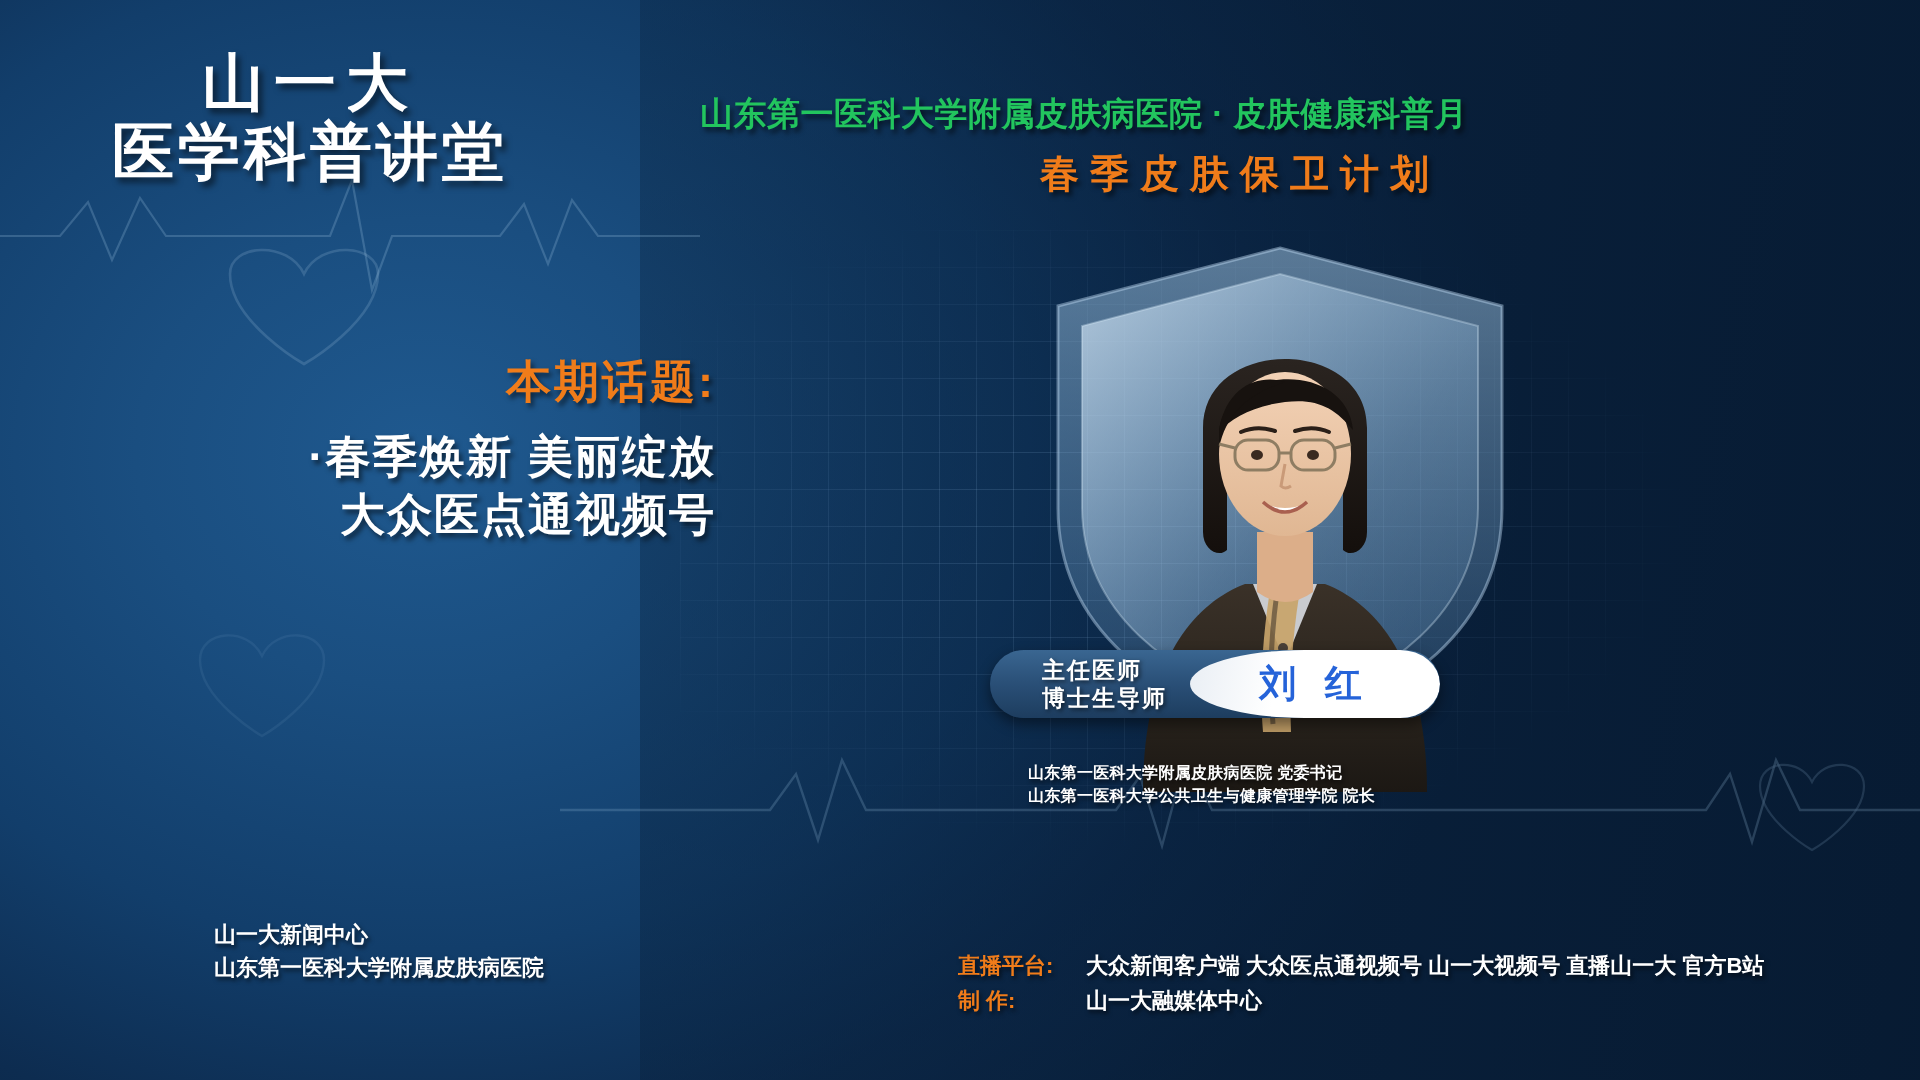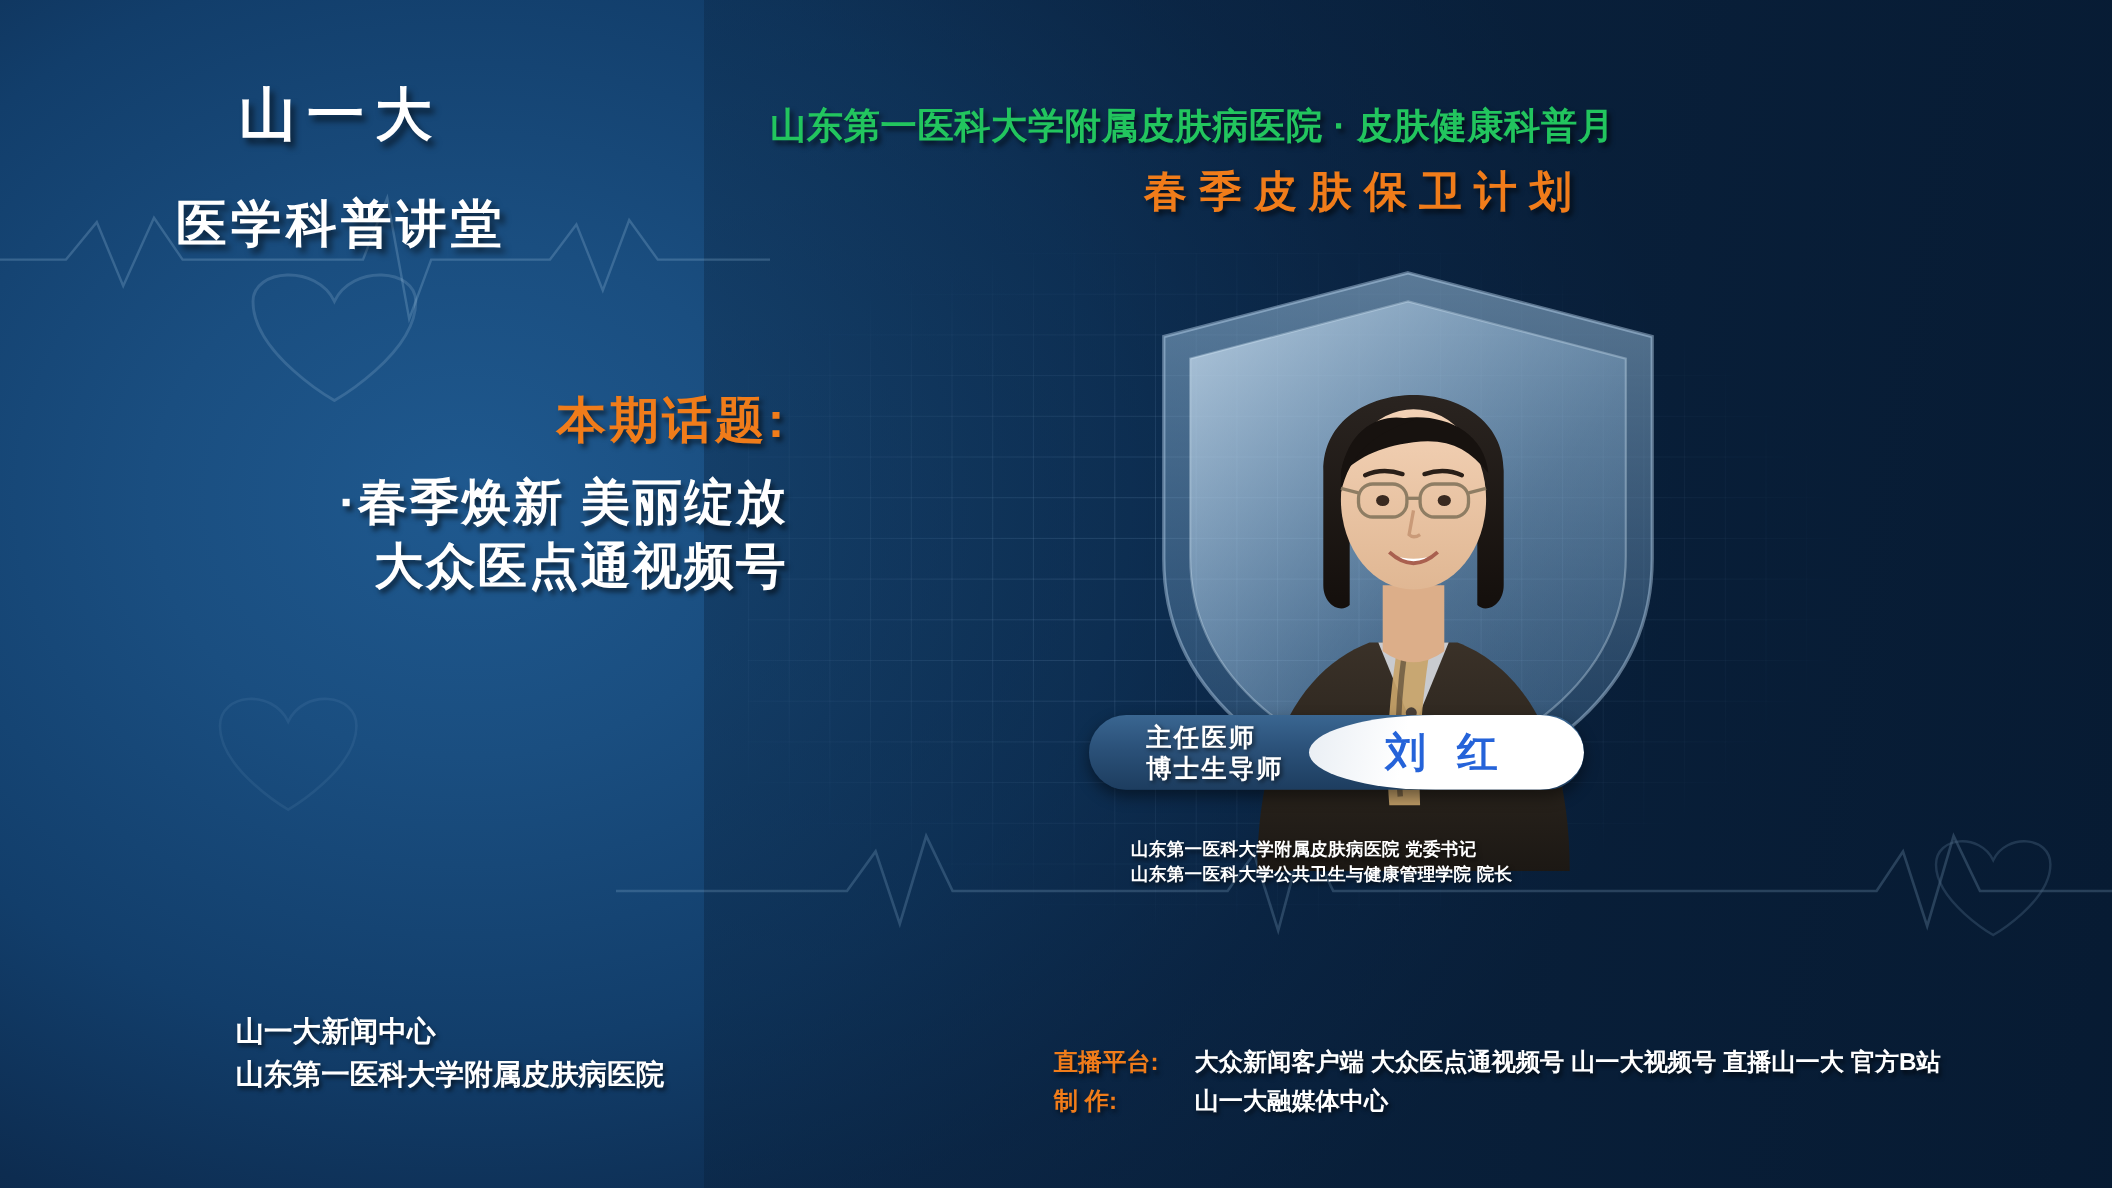--- a/index.html
+++ b/index.html
@@ -40,22 +40,22 @@
   #ecg-bottom{ left:560px; top:690px; width:1360px; height:190px; opacity:.40; }
   #ecg-mid{ left:0; top:600px; width:640px; height:170px; opacity:.18; }
 
   
   #brand{
     position:absolute; left:0; top:48px; width:620px; text-align:center;
     color:#ffffff; font-weight:bold; letter-spacing:3px;
     text-shadow:4px 5px 6px rgba(0,0,0,.55);
     line-height:1.12;
   }
-  #brand .l1{ font-size:52px; letter-spacing:10px;margin-top:28px; }
-  #brand .l2{ font-size:46px; letter-spacing:4px;margin-top:44px; }
+  #brand .l1{ font-size:62px; letter-spacing:10px; }
+  #brand .l2{ font-size:62px; letter-spacing:4px; }
 
   #topic-wrap{ position:absolute; left:96px; top:352px; width:620px;text-align:right; }
   #topic-label{
     color:#f07c1a; font-size:45px; font-weight:bold; letter-spacing:3px;
     text-shadow:3px 4px 5px rgba(0,0,0,.55);
   }
   #topic-lines{ margin-top:16px; color:#fff; font-weight:bold; font-size:45px;
     letter-spacing:2px; line-height:1.28; text-shadow:3px 4px 5px rgba(0,0,0,.55); }
   #topic-lines .l2{ padding-left:16px; }
 
@@ -108,21 +108,21 @@
 
   #credentials{
     position:absolute; left:1028px; top:762px; width:620px;
     color:#fff; font-weight:bold; font-size:16px; line-height:1.42;
     letter-spacing:.3px; text-shadow:2px 3px 4px rgba(0,0,0,.6);
     white-space:nowrap;
   }
 
   
   #footer-left{
-    position:absolute; left:96px; top:918px; font-size:26px; font-weight:bold;
+    position:absolute; left:96px; top:918px; font-size:22px; font-weight:bold;
     color:#fff; line-height:1.5; text-shadow:2px 3px 4px rgba(0,0,0,.6);
   }
   #footer-left .row{ display:flex; align-items:flex-start; }
   #footer-left .key{ color:#f07c1a; width:118px; flex:0 0 118px; }
   #footer-left .blank{ width:118px; flex:0 0 118px; }
 
   #footer-right{
     position:absolute; left:910px; top:948px; font-size:22px; font-weight:bold;
     color:#fff; line-height:1.6; text-shadow:2px 3px 4px rgba(0,0,0,.6);
     white-space:nowrap;

